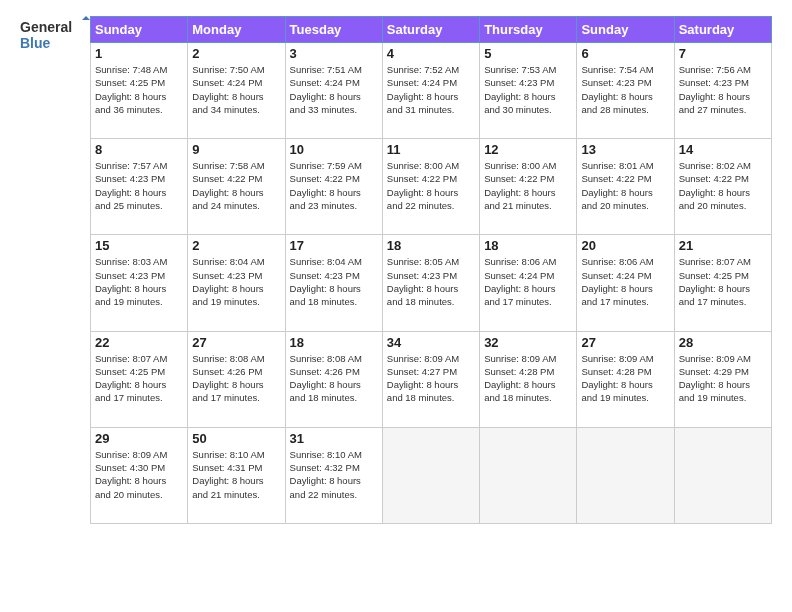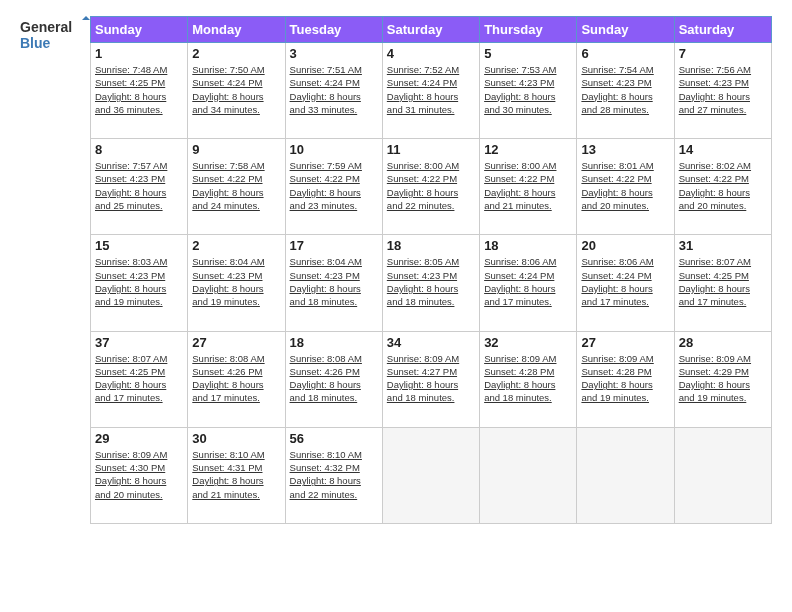--- a/index.html
+++ b/index.html
@@ -70,21 +70,20 @@
       font-size: 13px;
       font-weight: bold;
       color: #222;
       display: block;
       margin-bottom: 2px;
     }
     .day-info {
       font-size: 9.5px;
       line-height: 1.4;
       color: #333;
-      text-decoration: underline;
     }
   </style>
 </head>
 <body>
 
 <div class="page">
   <div class="header">
     <div class="logo">
     <svg width="70" height="36" viewBox="0 0 70 36">
       <text x="0" y="16" font-size="14" font-weight="bold" font-family="Arial" fill="#333">General</text>
@@ -190,27 +189,27 @@
           </td>
           <td>
             <span class="day-num">18</span>
 <div class="day-info">Sunrise: 8:06 AM<br>Sunset: 4:24 PM<br>Daylight: 8 hours and 17 minutes.</div>
           </td>
           <td>
             <span class="day-num">20</span>
 <div class="day-info">Sunrise: 8:06 AM<br>Sunset: 4:24 PM<br>Daylight: 8 hours and 17 minutes.</div>
           </td>
           <td>
-            <span class="day-num">31</span>
+            <span class="day-num">21</span>
 <div class="day-info">Sunrise: 8:07 AM<br>Sunset: 4:25 PM<br>Daylight: 8 hours and 17 minutes.</div>
           </td>
         </tr>
         <tr>
           <td>
-            <span class="day-num">37</span>
+            <span class="day-num">22</span>
 <div class="day-info">Sunrise: 8:07 AM<br>Sunset: 4:25 PM<br>Daylight: 8 hours and 17 minutes.</div>
           </td>
           <td>
             <span class="day-num">27</span>
 <div class="day-info">Sunrise: 8:08 AM<br>Sunset: 4:26 PM<br>Daylight: 8 hours and 17 minutes.</div>
           </td>
           <td>
             <span class="day-num">18</span>
 <div class="day-info">Sunrise: 8:08 AM<br>Sunset: 4:26 PM<br>Daylight: 8 hours and 18 minutes.</div>
           </td>
@@ -230,25 +229,25 @@
             <span class="day-num">28</span>
 <div class="day-info">Sunrise: 8:09 AM<br>Sunset: 4:29 PM<br>Daylight: 8 hours and 19 minutes.</div>
           </td>
         </tr>
         <tr>
           <td>
             <span class="day-num">29</span>
 <div class="day-info">Sunrise: 8:09 AM<br>Sunset: 4:30 PM<br>Daylight: 8 hours and 20 minutes.</div>
           </td>
           <td>
-            <span class="day-num">30</span>
+            <span class="day-num">50</span>
 <div class="day-info">Sunrise: 8:10 AM<br>Sunset: 4:31 PM<br>Daylight: 8 hours and 21 minutes.</div>
           </td>
           <td>
-            <span class="day-num">56</span>
+            <span class="day-num">31</span>
 <div class="day-info">Sunrise: 8:10 AM<br>Sunset: 4:32 PM<br>Daylight: 8 hours and 22 minutes.</div>
           </td>
           <td class="empty"></td>
           <td class="empty"></td>
           <td class="empty"></td>
           <td class="empty"></td>
         </tr>
       </tbody>
   </table>
 </div>

